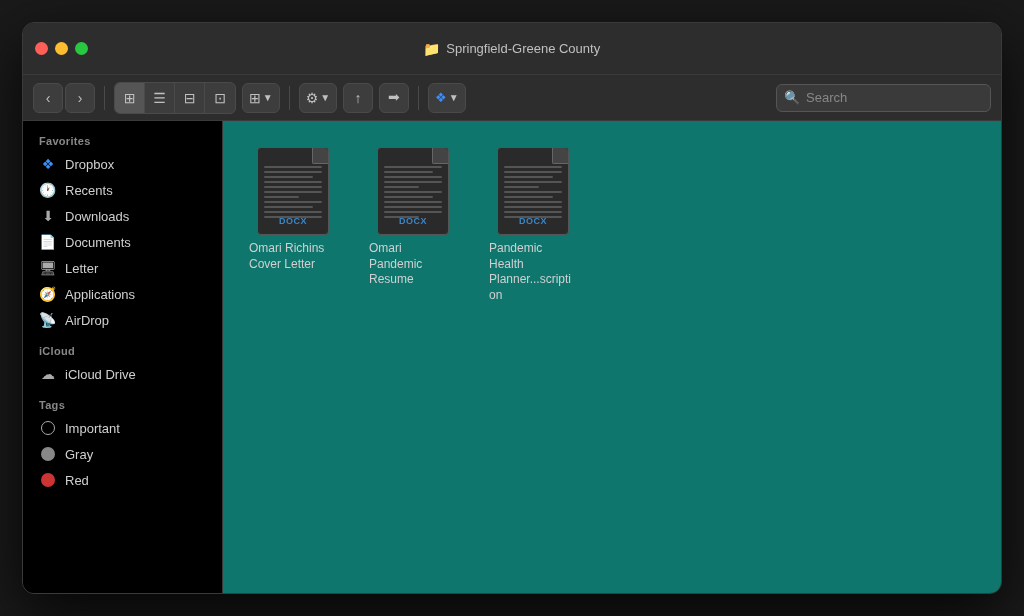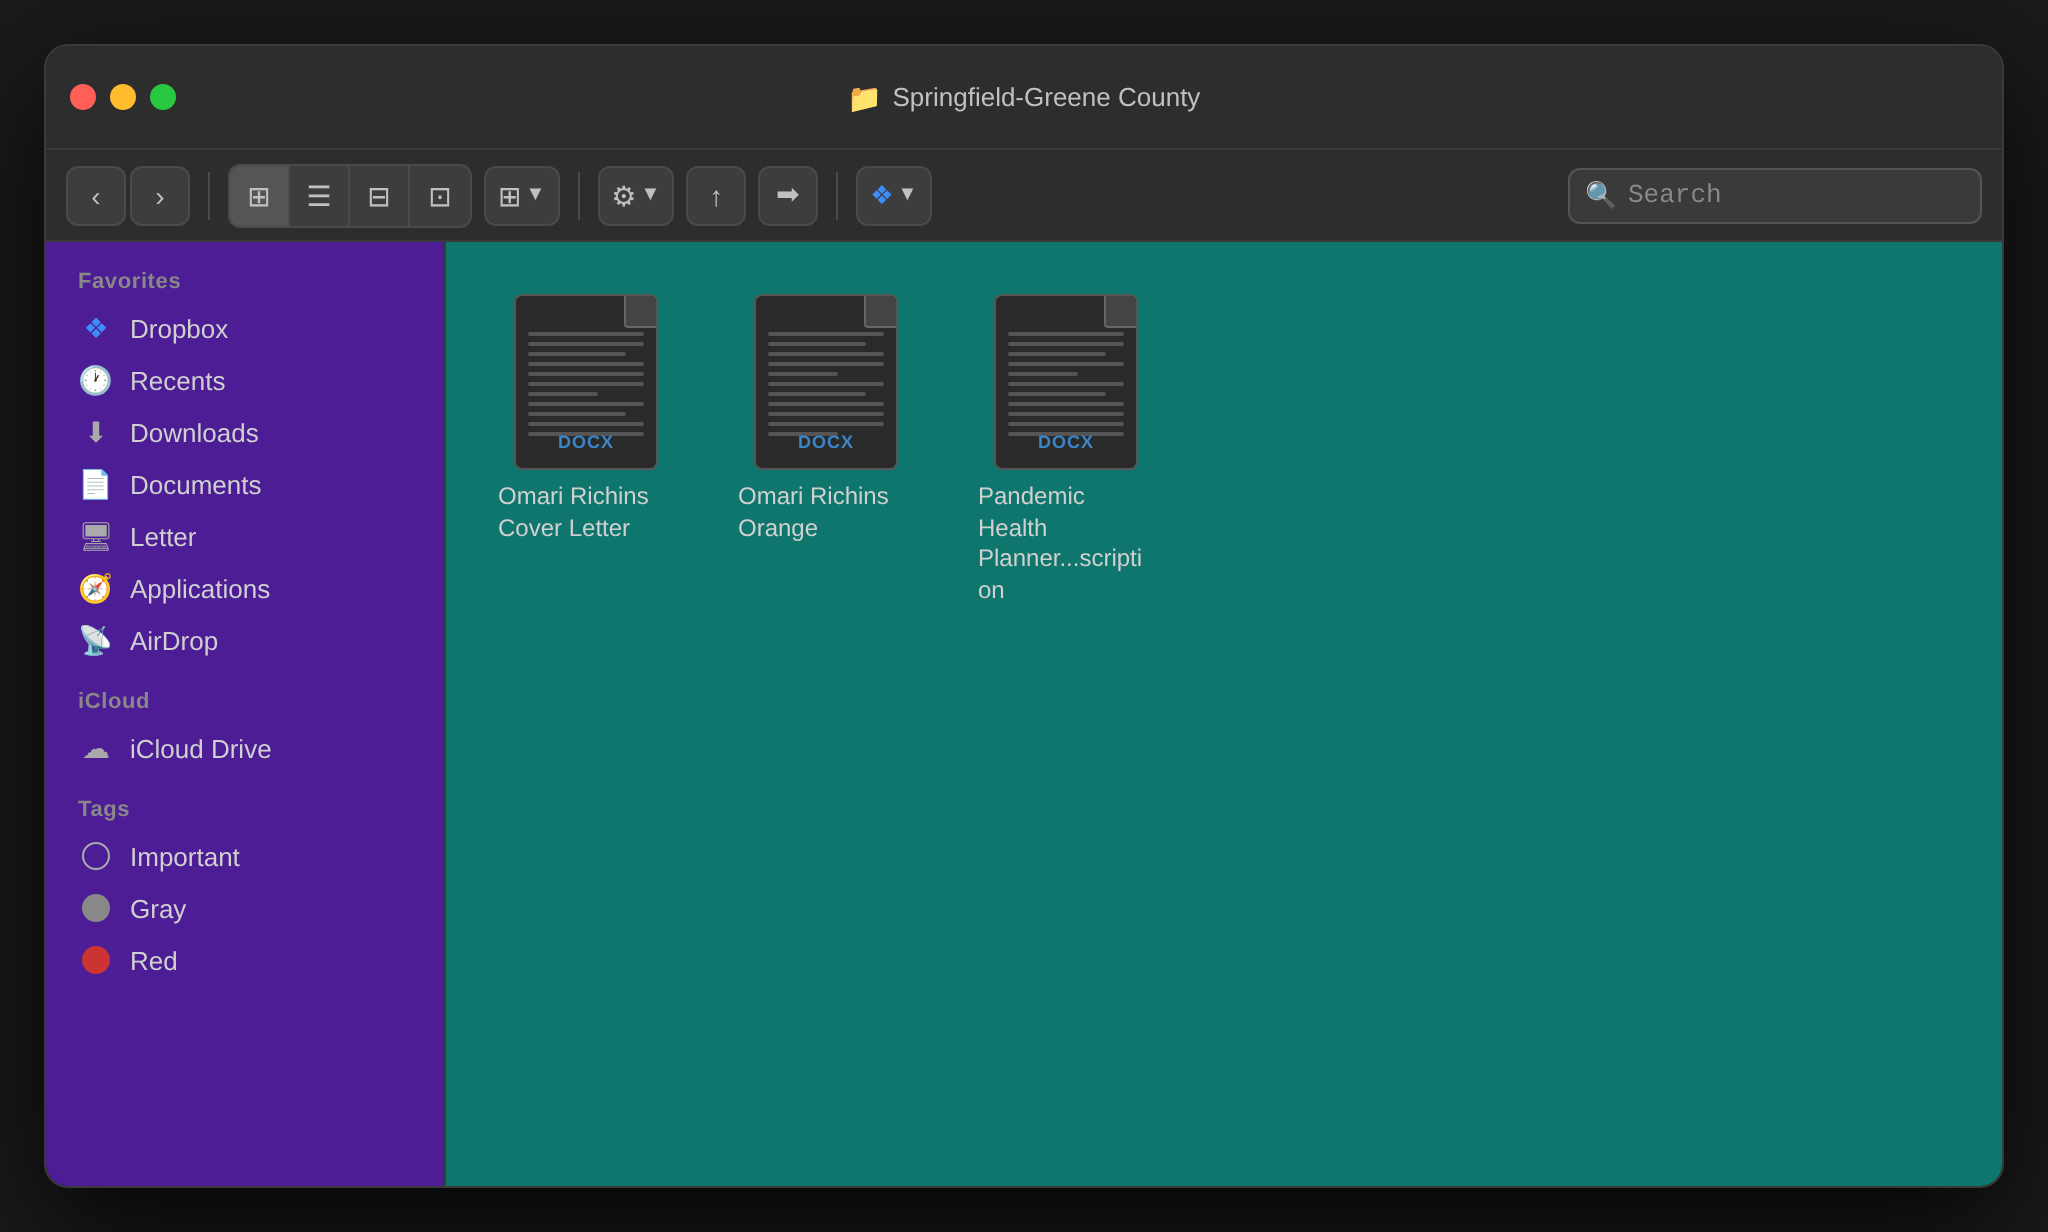--- a/index.html
+++ b/index.html
@@ -156,36 +156,35 @@
       min-width: 200px;
     }
 
     .search-box input {
       background: transparent;
       border: none;
       outline: none;
       color: #7dd3fc;
       font-size: 13px;
       width: 100%;
-      font-family: Liberation Mono, monospace;
     }
 
     .search-box input::placeholder { color: #888; }
 
     
     .content-area {
       display: flex;
       flex: 1;
       overflow: hidden;
     }
 
     
     .sidebar {
       width: 200px;
-      background: #4c1d95;
+      background: #000000;
       flex-shrink: 0;
       overflow-y: auto;
       padding: 10px 0;
       border-right: 1px solid #3a3a3a;
     }
 
     .sidebar::-webkit-scrollbar { width: 6px; }
     .sidebar::-webkit-scrollbar-track { background: transparent; }
     .sidebar::-webkit-scrollbar-thumb { background: #555; border-radius: 3px; }
 
@@ -535,21 +534,21 @@
                 <div class="docx-line full"></div>
                 <div class="docx-line medium"></div>
                 <div class="docx-line full"></div>
                 <div class="docx-line full"></div>
                 <div class="docx-line full"></div>
                 <div class="docx-line short"></div>
               </div>
               <div class="docx-label">DOCX</div>
             </div>
           </div>
-          <div class="file-name">Omari Richins Orange</div>
+          <div class="file-name">Omari Pandemic Resume</div>
         </div>
 
         <div class="file-item">
           <div class="file-icon">
             <div class="docx-icon">
               <div class="docx-icon-fold"></div>
               <div class="docx-lines">
                 <div class="docx-line full"></div>
                 <div class="docx-line full"></div>
                 <div class="docx-line medium"></div>

